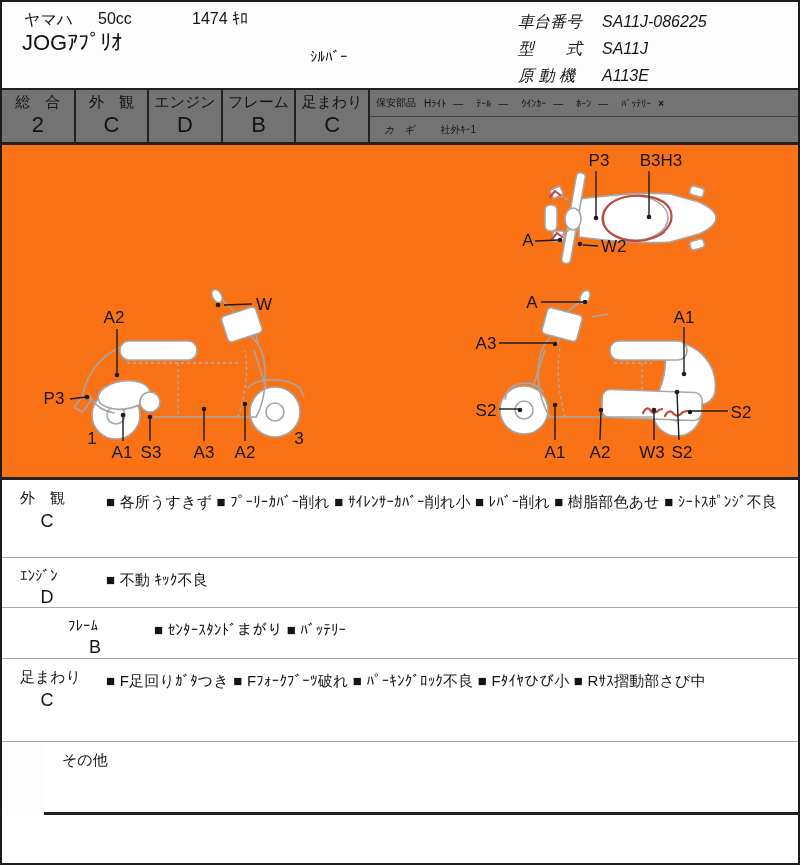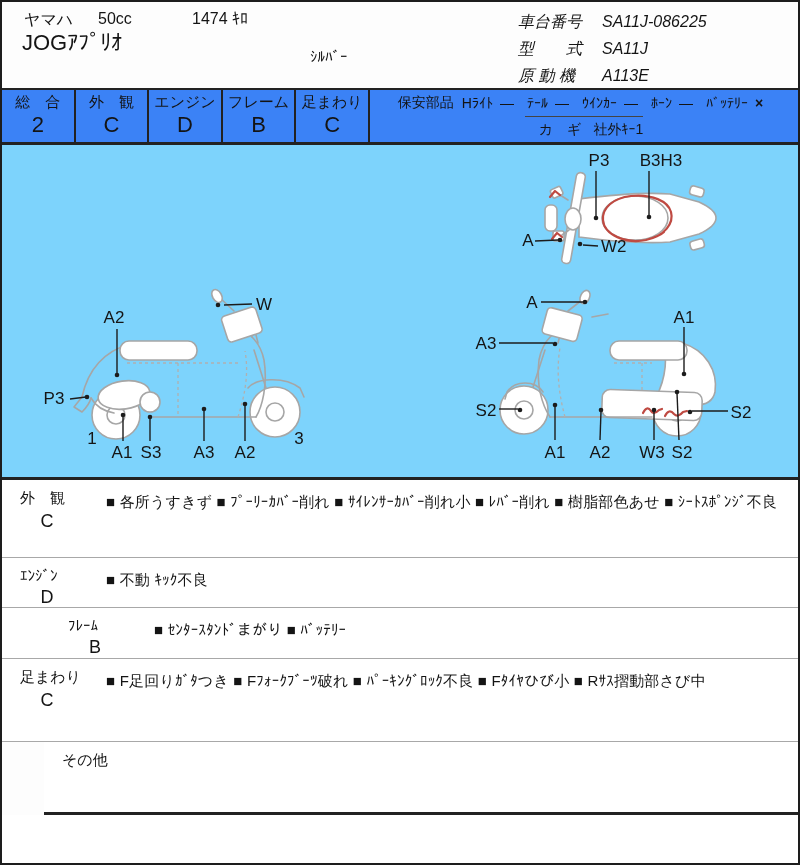--- a/index.html
+++ b/index.html
@@ -16,35 +16,35 @@
   .h-disp{top:8px;left:96px;}
   .h-mileage{top:8px;left:190px;}
   .h-color{top:6px;left:308px;font-size:15px;margin-top:40px;}
   .h-model{top:28px;left:20px;font-size:22px;}
   .h-right{position:absolute;top:6px;left:516px;font-size:16px;line-height:27px;font-style:italic;}
   .h-row{display:flex;}
   .h-label{width:84px;white-space:pre;}
   .h-value{white-space:nowrap;}
   
   .ratings{position:absolute;top:86px;left:0;right:0;height:57px;box-sizing:border-box;
-    border-top:2px solid #222;border-bottom:3px solid #222;display:flex;background:#3b82f6;}
+    border-top:2px solid #222;border-bottom:3px solid #222;display:flex;background:#737373;}
   .rcell{flex:0 0 73.6px;border-right:2px solid #222;box-sizing:border-box;
     display:flex;flex-direction:column;align-items:center;justify-content:flex-start;padding-top:3px;}
   .rcell .rlabel{font-size:15px;white-space:nowrap;}
   .rcell .rgrade{font-size:22px;line-height:26px;}
-  .safety{flex:1 1 auto;display:flex;flex-direction:column;font-size:14px;align-items:center;}
+  .safety{flex:1 1 auto;display:flex;flex-direction:column;font-size:10px;}
   .sp-row1{height:26px;box-sizing:border-box;display:flex;align-items:center;padding-left:6px;}
   .sp-row2{height:26px;box-sizing:border-box;border-top:1px solid #444;display:flex;align-items:center;padding-left:14px;}
   .sp-title{margin-right:8px;white-space:nowrap;}
   .sp-item{display:flex;align-items:center;margin-right:13px;white-space:nowrap;}
   .sp-name{margin-right:7px;}
   .sp-x{font-weight:bold;}
-  .sp-key-label{white-space:pre;margin-right:12px;}
+  .sp-key-label{white-space:pre;margin-right:26px;font-style:italic;}
   
-  .diagram{position:absolute;top:143px;left:0;right:0;height:335px;box-sizing:border-box;border-bottom:3px solid #222;background:#7dd3fc;}
+  .diagram{position:absolute;top:143px;left:0;right:0;height:335px;box-sizing:border-box;border-bottom:3px solid #222;background:#f97316;}
   .diagram svg{display:block;}
   .dg-outline{fill:none;stroke:#a6a6a6;stroke-width:1.6;stroke-linecap:round;stroke-linejoin:round;}
   .dg-fill{fill:#ffffff;stroke:#a6a6a6;stroke-width:1.6;}
   .dg-dash{fill:none;stroke:#b0b0b0;stroke-width:1.3;stroke-dasharray:3 3;}
   .dg-red{fill:none;stroke:#bf4a42;stroke-width:2.2;stroke-linecap:round;stroke-linejoin:round;}
   .dg-leader{stroke:#1c1c1c;stroke-width:1.4;}
   .dg-dot{fill:#1c1c1c;}
   .dg-text{font-size:17px;fill:#151515;}
   
   .cond{position:absolute;left:0;right:0;box-sizing:border-box;display:flex;background:#fff;}

